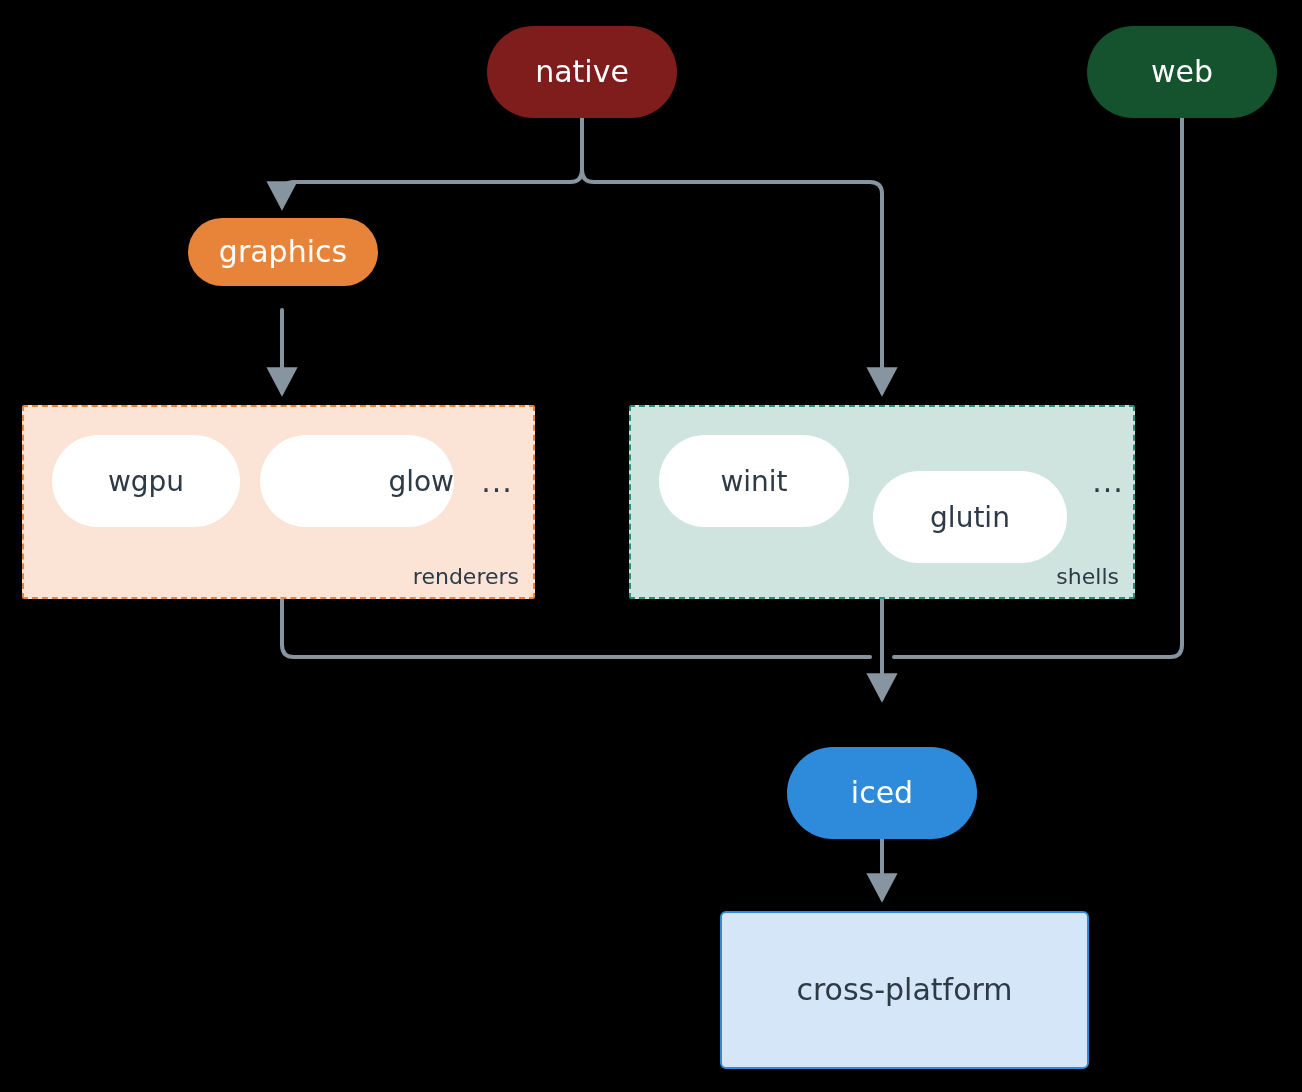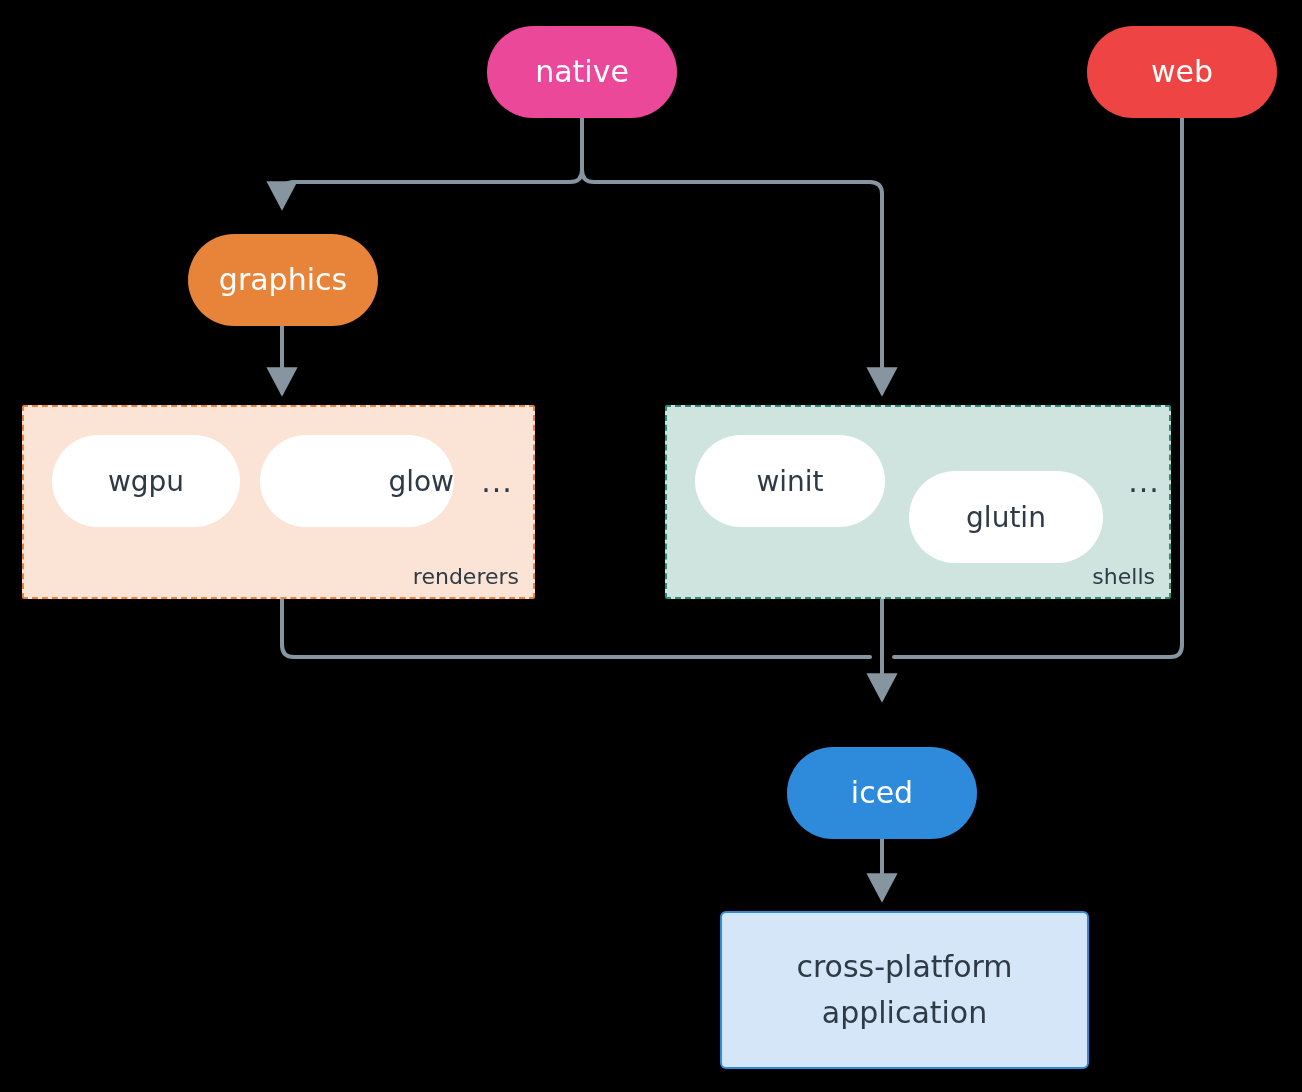--- a/index.html
+++ b/index.html
@@ -30,38 +30,38 @@
     align-items: center;
     justify-content: center;
     text-align: center;
     line-height: 1.22;
   }
   .pill {
     border-radius: 999px;
     color: #ffffff;
     font-size: 30px;
   }
-  .node-native   { left: 487px;  top: 26px;  width: 190px; height: 92px; background: #ec4899; }
-  .node-web      { left: 1087px; top: 26px;  width: 190px; height: 92px; background: #ef4444; }
-  .node-graphics { left: 188px;  top: 234px; width: 190px; height: 92px; background: #E8833A; }
+  .node-native   { left: 487px;  top: 26px;  width: 190px; height: 92px; background: #7f1d1d; }
+  .node-web      { left: 1087px; top: 26px;  width: 190px; height: 92px; background: #14532d; }
+  .node-graphics { left: 188px;  top: 218px; width: 190px; height: 68px; background: #E8833A; }
   .node-iced     { left: 787px;  top: 711px; width: 190px; height: 92px; background: #2E8BDB; margin-top: 36px; }
 
   .group-box {
     position: absolute;
     box-sizing: border-box;
     border-radius: 2px;
   }
   .group-renderers {
     left: 22px; top: 405px; width: 513px; height: 194px;
     background: #FBE3D5;
     border: 2px dashed #E8833A;
     padding-left: 12px;
   }
   .group-shells {
-    left: 665px; top: 405px; width: 506px; height: 194px;
+    left: 629px; top: 405px; width: 506px; height: 194px;
     background: #CFE4DF;
     border: 2px dashed #2E8C7B;
     text-align: right;
   }
   .group-label {
     position: absolute;
     right: 14px;
     bottom: 8px;
     font-size: 22px;
     color: #2E3A45;
@@ -179,17 +179,16 @@
     <div class="group-label">shells</div>
   </div>
 
   <div class="node pill node-iced">
     <span>iced</span>
   </div>
 
   <div class="app-box">
     <div>
       <div>cross-platform</div>
-      <div>application</div>
     </div>
   </div>
 
 </div>
 
 </body></html>

